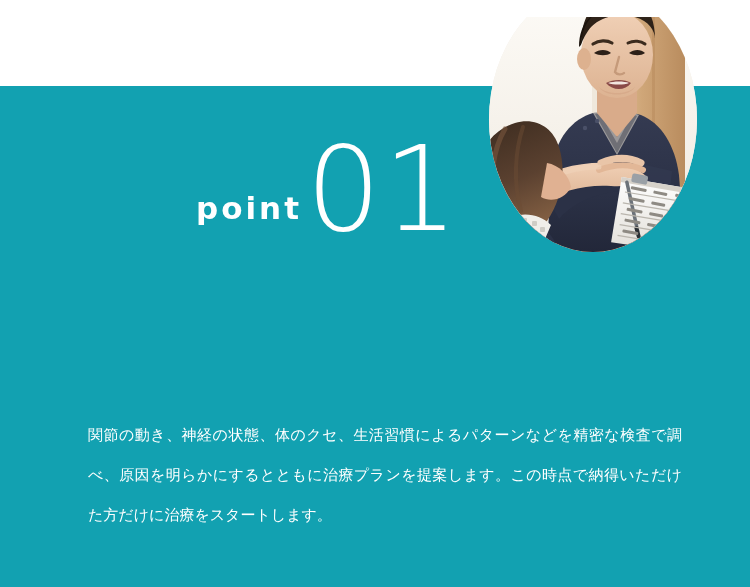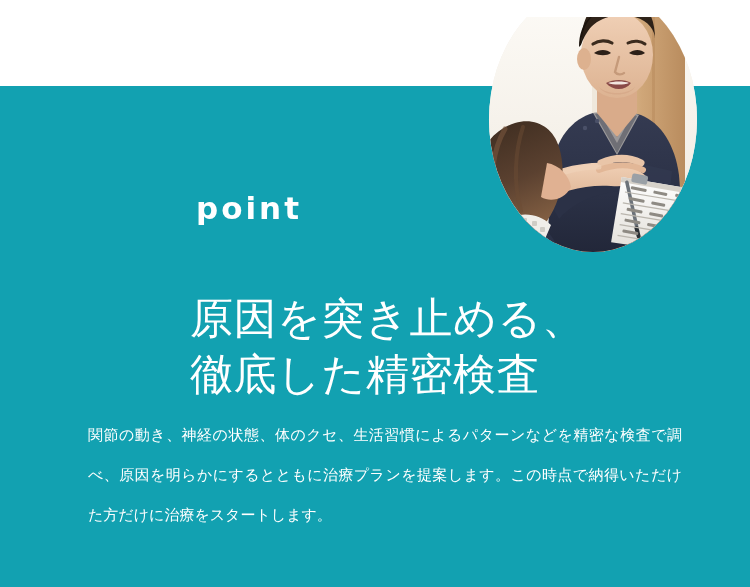--- a/index.html
+++ b/index.html
@@ -260,20 +260,19 @@
         <path d="M30 228 C42 226 54 230 62 238 L56 252 C46 242 36 238 26 240 Z" fill="#f0eee9"></path>
         <rect x="33" y="231" width="5" height="5" rx="1" fill="#cfccc5"></rect>
         <rect x="43" y="234" width="5" height="5" rx="1" fill="#cfccc5"></rect>
         <rect x="51" y="240" width="5" height="5" rx="1" fill="#cfccc5"></rect>
       </svg>
     </div>
   </div>
 
   <div class="point-row">
     <span class="point-word">point</span>
+    <span class="point-number">01</span>
   </div>
 
-  <h2 class="headline">原因を突き止める、
-徹底した精密検査</h2>
 
   <p class="body-copy">関節の動き、神経の状態、体のクセ、生活習慣によるパターンなどを精密な検査で調べ、原因を明らかにするとともに治療プランを提案します。この時点で納得いただけた方だけに治療をスタートします。</p>
 
 </div>
 
 </body></html>

